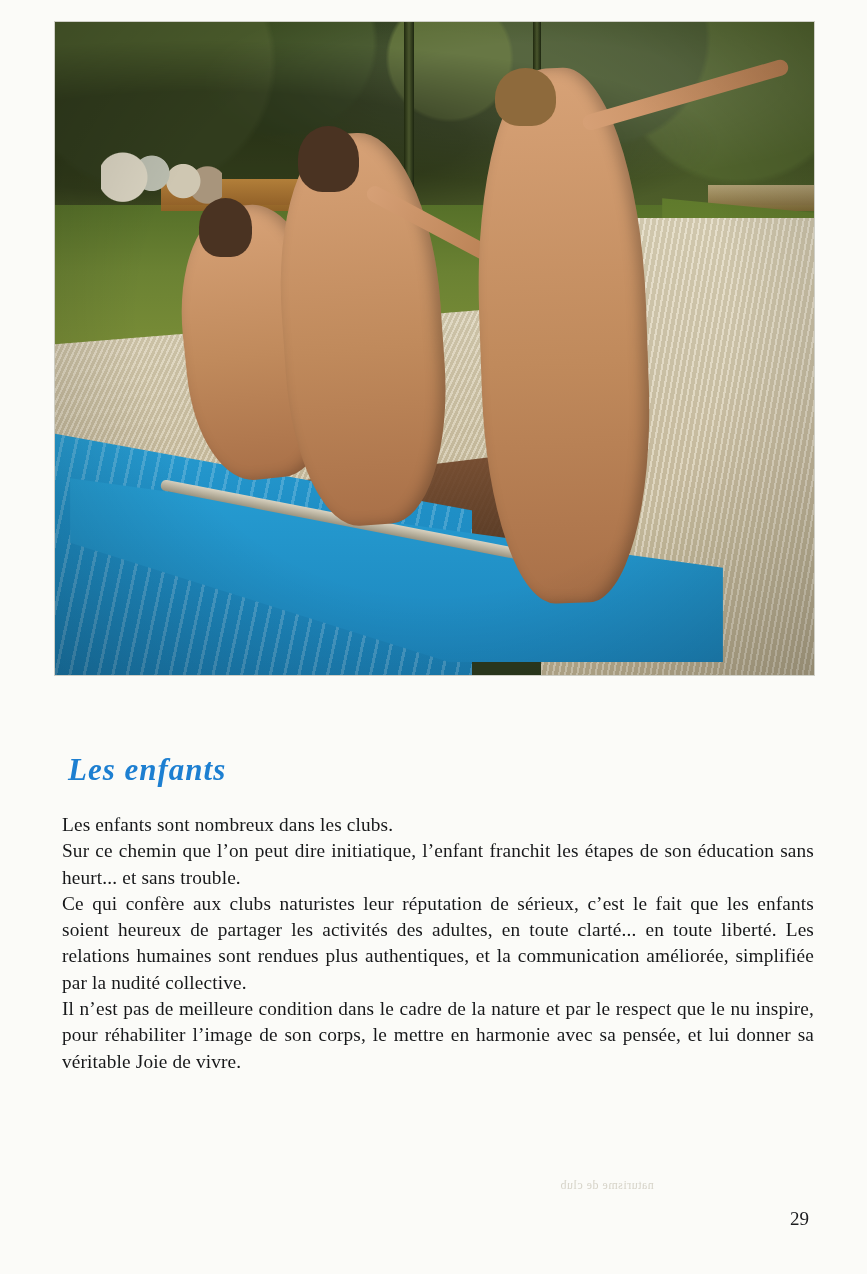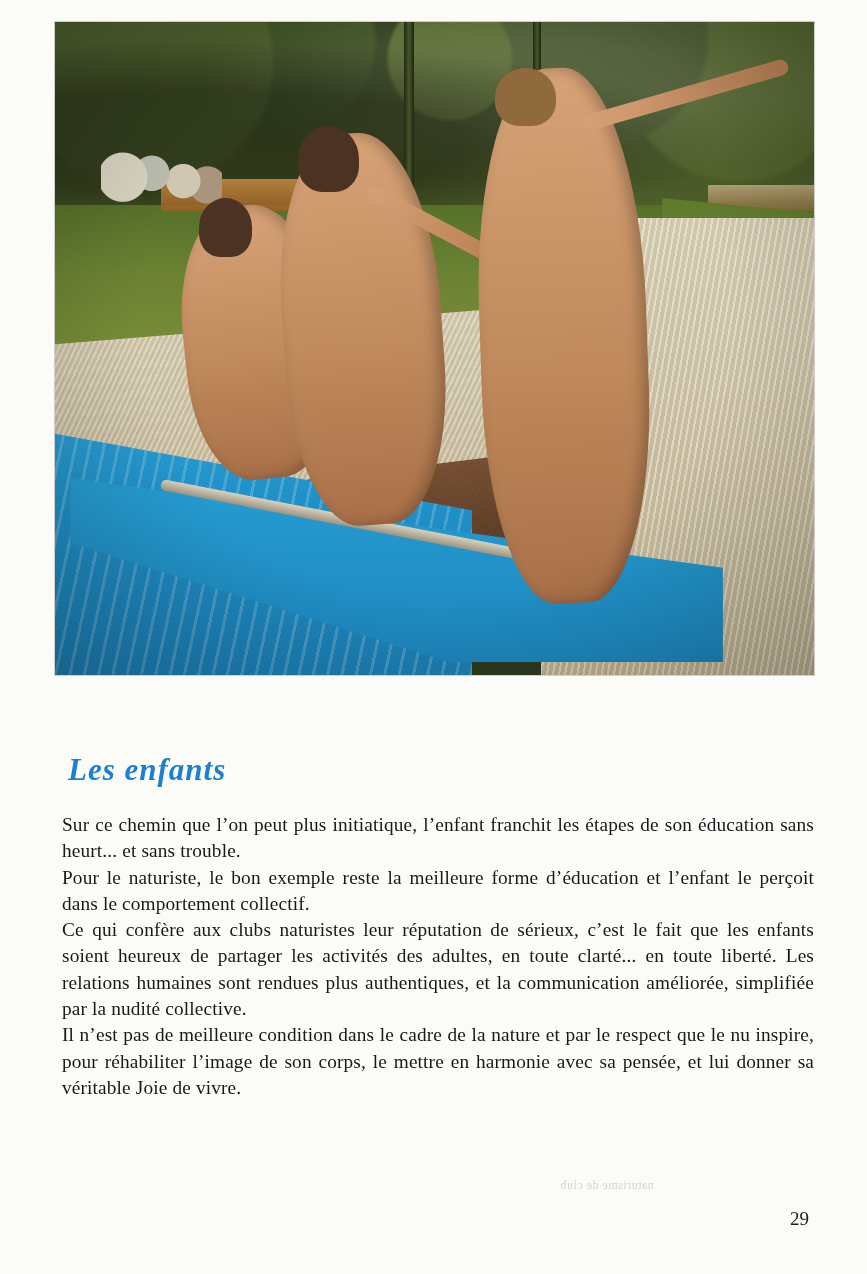--- a/index.html
+++ b/index.html
@@ -285,24 +285,24 @@
       <div class="ph-kid k3"></div>
       <div class="ph-hair h3"></div>
       <div class="ph-arm a1"></div>
       <div class="ph-vignette"></div>
     </div>
   </div>
 
   <div class="heading">Les  enfants</div>
 
   <div class="body-text">
+    <p>Les enfants sont nombreux dans les clubs.</p>
     <p>
-      <span>Sur ce chemin que l’on peut plus </span><b>initiatique,</b><span> l’enfant franchit les étapes de son éducation sans heurt... et sans trouble.</span>
+      <span>Sur ce chemin que l’on peut dire </span><b>initiatique,</b><span> l’enfant franchit les étapes de son éducation sans heurt... et sans trouble.</span>
     </p>
-    <p>Pour le naturiste, le bon exemple reste la meilleure forme d’éducation et l’enfant le perçoit dans le comportement collectif.</p>
     <p>Ce qui confère aux clubs naturistes leur réputation de sérieux, c’est le fait que les enfants soient heureux de partager les activités des adultes, en toute clarté... en toute liberté. Les relations humaines sont rendues plus authentiques, et la communication améliorée, simplifiée par la nudité collective.</p>
     <p>
       <span>Il n’est pas de meilleure condition dans le cadre de la nature et par le respect que le nu inspire, pour réhabiliter l’image de son corps, le mettre en harmonie avec sa pensée, et lui donner sa véritable </span><b>Joie de vivre.</b>
     </p>
   </div>
 
   <div class="ghost-text">naturisme de club</div>
 
   <div class="page-number">29</div>
 </div>

